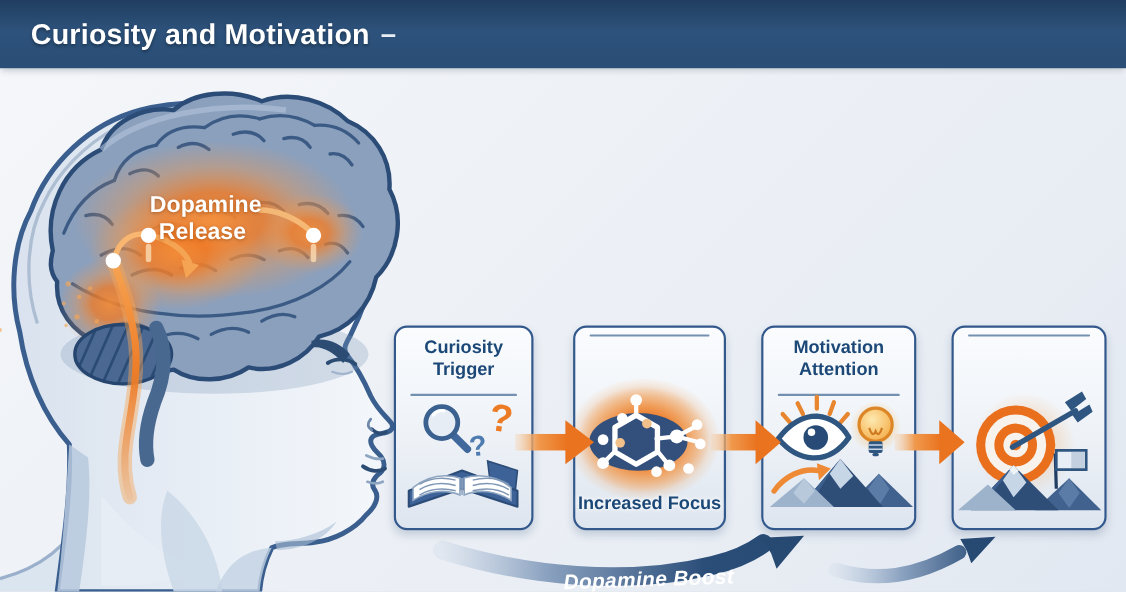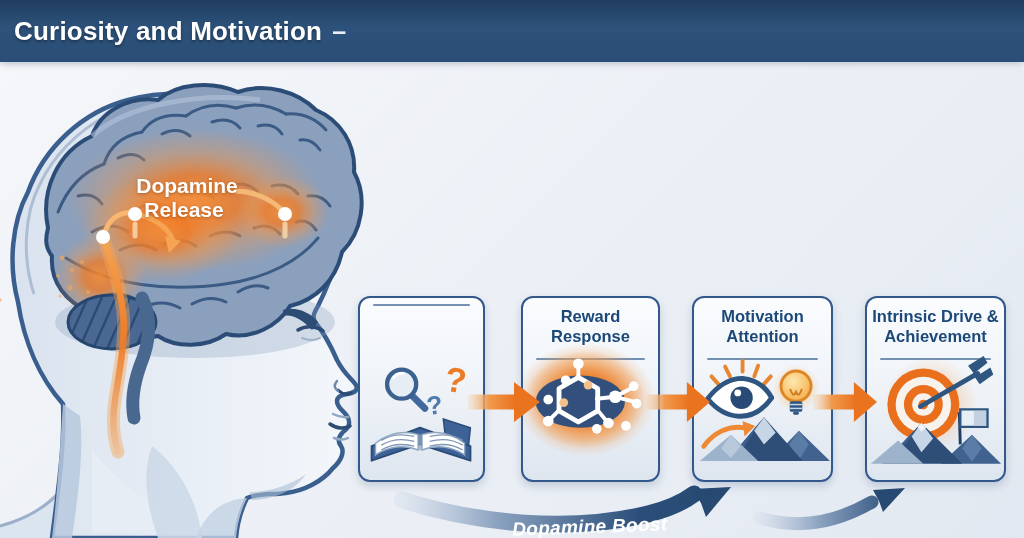--- a/index.html
+++ b/index.html
@@ -6,21 +6,21 @@
   *{box-sizing:border-box;}
   #stage{
     position:relative;width:1024px;height:538px;overflow:hidden;
     font-family:"Liberation Sans",sans-serif;
     background:linear-gradient(135deg,#f5f7fa 0%,#eef1f6 40%,#e8edf4 75%,#e2e8f1 100%);
   }
   
   .header{
     position:absolute;left:0;top:0;width:1024px;height:62px;z-index:6;
     background:linear-gradient(180deg,#203e60 0%,#2d527b 45%,#2a4e76 100%);
-    display:flex;align-items:center;padding-left:14px;
+    display:flex;align-items:center;padding-left:28px;
     box-shadow:0 2px 7px rgba(25,45,75,.30);
   }
   .header .t-main{font-size:26px;font-weight:bold;color:#ffffff;letter-spacing:.2px;
     text-shadow:0 2px 3px rgba(0,0,0,.35);}
   .header .t-dash{font-size:25px;font-weight:bold;color:#e9eef5;margin:0 10px;}
   .header .t-sub{font-size:25px;font-weight:400;color:#f2f5fa;letter-spacing:.2px;
     text-shadow:0 1px 2px rgba(0,0,0,.3);}
   .top-glow{position:absolute;left:0;top:62px;width:1024px;height:10px;z-index:5;
     background:linear-gradient(180deg,#fbfcfe,rgba(250,251,253,0));}
   
@@ -197,20 +197,21 @@
       <path d="M302,338 q10,4 18,0" stroke="#9fb4cc" stroke-width="2"></path>
       <path d="M338,390 C342,394 347,395 351,393" stroke-width="3"></path>
       <path d="M337,381 q-5,6 1,10" stroke="#6d88ab" stroke-width="2.5"></path>
       <path d="M330,424 C337,429 345,429 350,426" stroke-width="3.5"></path>
       <path d="M333,414 q8,4 15,3" stroke="#8fa6c2" stroke-width="2.5"></path>
       <path d="M334,438 q8,3 14,0" stroke="#8fa6c2" stroke-width="2.5"></path>
     </g>
   </svg>
 
   <div class="flow-box" style="left:358px;width:127px;">
+    <div class="box-title">Curiosity Trigger</div>
     <div class="box-divider"></div>
     <svg class="box-art" viewBox="0 0 127 186">
       <g>
         <line x1="53.5" y1="99.5" x2="67" y2="113" stroke="#40689c" stroke-width="7" stroke-linecap="round"></line>
         <circle cx="43" cy="88" r="15" fill="#e6edf5" stroke="#3a6190" stroke-width="4.5"></circle>
         <path d="M35,81 q4,-5 10,-4" fill="none" stroke="#ffffff" stroke-width="3" stroke-linecap="round" opacity=".9"></path>
       </g>
       <text x="97" y="96" text-anchor="middle" font-size="36" font-weight="bold" fill="#ec7b26" transform="rotate(8 97 96)">?</text>
       <text x="78" y="119" text-anchor="middle" font-size="27" font-weight="bold" fill="#4f7cb0" transform="rotate(-6 78 119)">?</text>
       <g>
@@ -225,21 +226,20 @@
           <path d="M106,146 C96,140 84,139 72,142"></path>
             <path d="M106,151 C96,145 84,144 72,147"></path>
             <path d="M106,156 C96,150 84,149 72,152"></path>
         </g>
         <line x1="62" y1="140" x2="62" y2="156" stroke="#8fa6c2" stroke-width="1.5"></line>
       </g>
     </svg>
   </div>
 
   <div class="flow-box" style="left:521px;width:139px;">
-    <div class="box-title">Reward Response</div>
     <div class="box-divider"></div>
     <svg class="box-art" viewBox="0 0 139 186">
       <defs>
         <radialGradient id="molGlow" cx=".5" cy=".5" r=".5">
           <stop offset="0" stop-color="#f2doa0" stop-opacity="0"></stop>
           <stop offset="0" stop-color="#f68b33"></stop>
           <stop offset=".45" stop-color="#ee7d28" stop-opacity=".95"></stop>
           <stop offset=".75" stop-color="#f09a4e" stop-opacity=".5"></stop>
           <stop offset="1" stop-color="#f09a4e" stop-opacity="0"></stop>
         </radialGradient>
@@ -268,20 +268,21 @@
             <circle cx="26" cy="104" r="5"></circle>
             <circle cx="76" cy="134" r="5"></circle>
           <circle cx="106" cy="131" r="5"></circle>
         </g>
         <g fill="#f2c08a">
           <circle cx="42" cy="107" r="4.5"></circle>
             <circle cx="67" cy="89" r="4.5"></circle>
         </g>
       </g>
     </svg>
+    <div class="box-caption">Increased Focus</div>
   </div>
 
   <div class="flow-box" style="left:692px;width:141px;">
     <div class="box-title">Motivation Attention</div>
     <div class="box-divider"></div>
     <svg class="box-art" viewBox="0 0 141 186">
       <defs>
         <radialGradient id="bulbGlow" cx=".5" cy=".5" r=".5">
           <stop offset="0" stop-color="#f9b758" stop-opacity=".85"></stop>
           <stop offset="1" stop-color="#f9b758" stop-opacity="0"></stop>
@@ -322,21 +323,20 @@
         <polygon points="34,167 72,122 112,167" fill="#2e4d77"></polygon>
         <polygon points="34,167 72,122 62,136 48,158" fill="#3c5f8e"></polygon>
         <polygon points="72,122 84,138 72,150 62,136" fill="#c7d6e6"></polygon>
         <polygon points="6,167 38,140 66,167" fill="#9db3cc"></polygon>
         <polygon points="38,140 48,152 38,164 28,154" fill="#b9c9dc"></polygon>
       </g>
     </svg>
   </div>
 
   <div class="flow-box" style="left:865px;width:141px;">
-    <div class="box-title">Intrinsic Drive &amp; Achievement</div>
     <div class="box-divider"></div>
     <svg class="box-art" viewBox="0 0 141 186">
       <defs>
         <radialGradient id="tHalo" cx=".5" cy=".5" r=".5">
           <stop offset="0" stop-color="#f4a050" stop-opacity=".55"></stop>
           <stop offset="1" stop-color="#f4a050" stop-opacity="0"></stop>
         </radialGradient>
       </defs>
       <g>
         <circle cx="66" cy="108" r="48" fill="url(#tHalo)"></circle>

